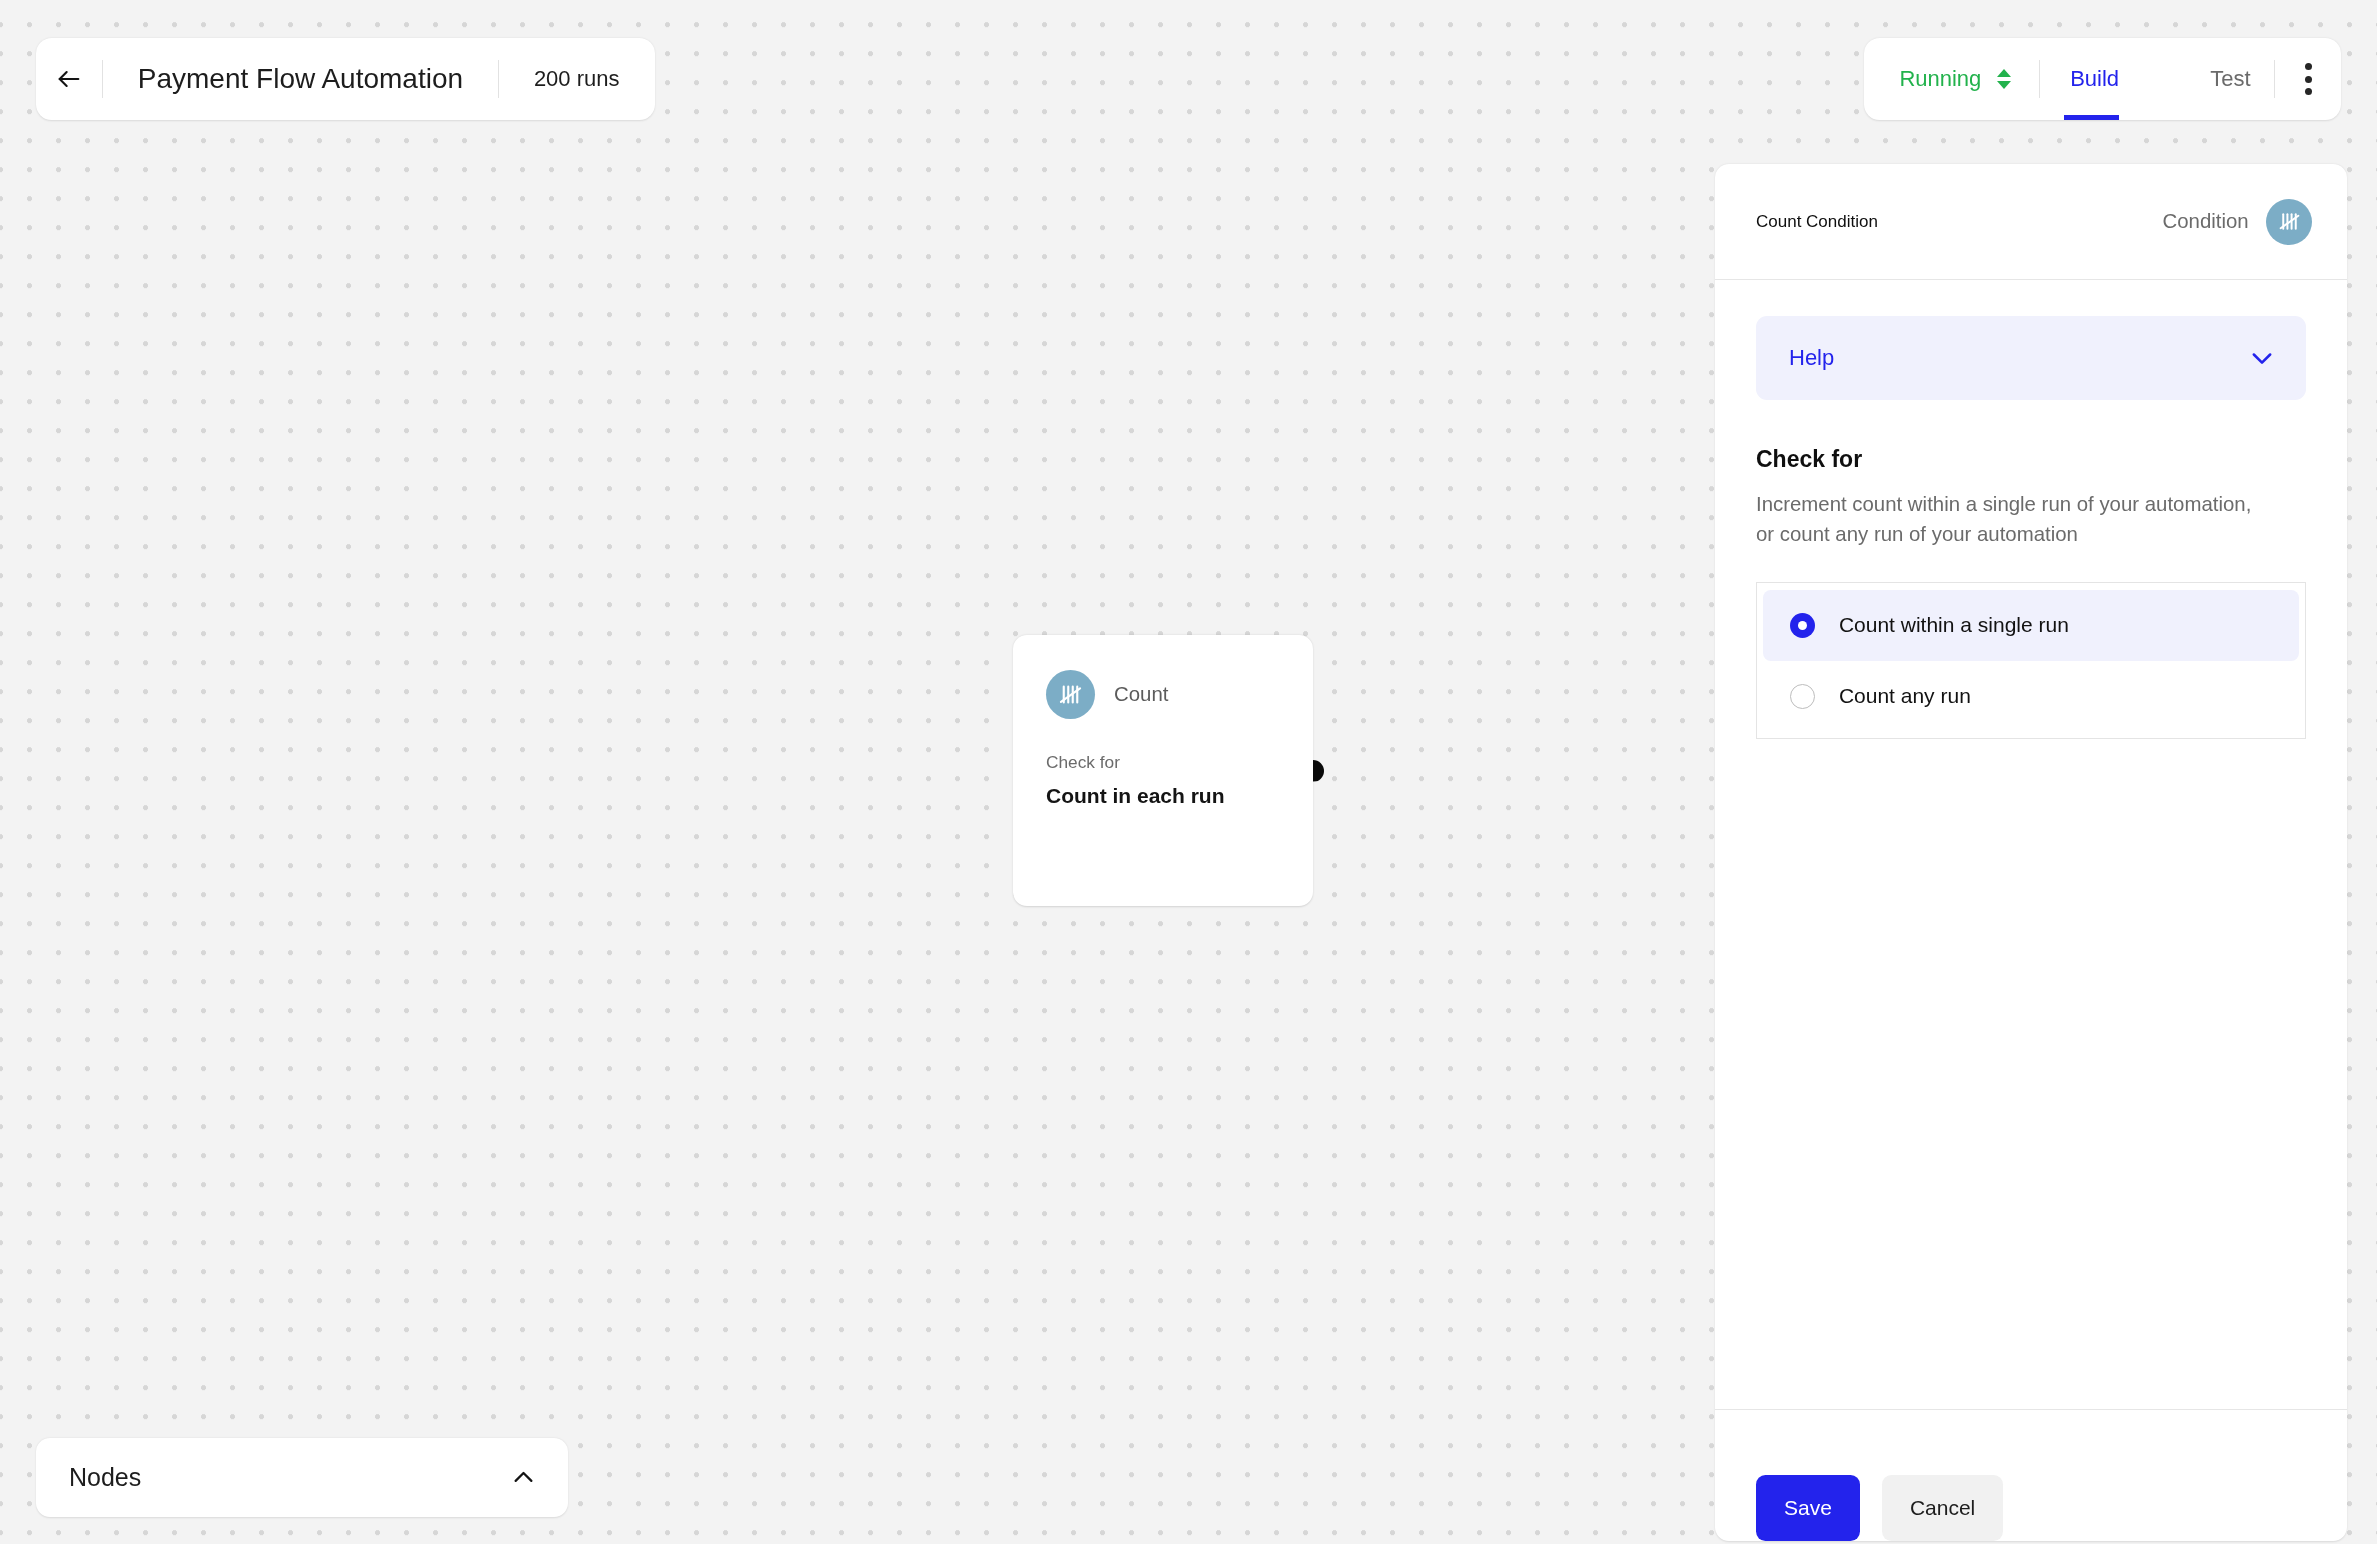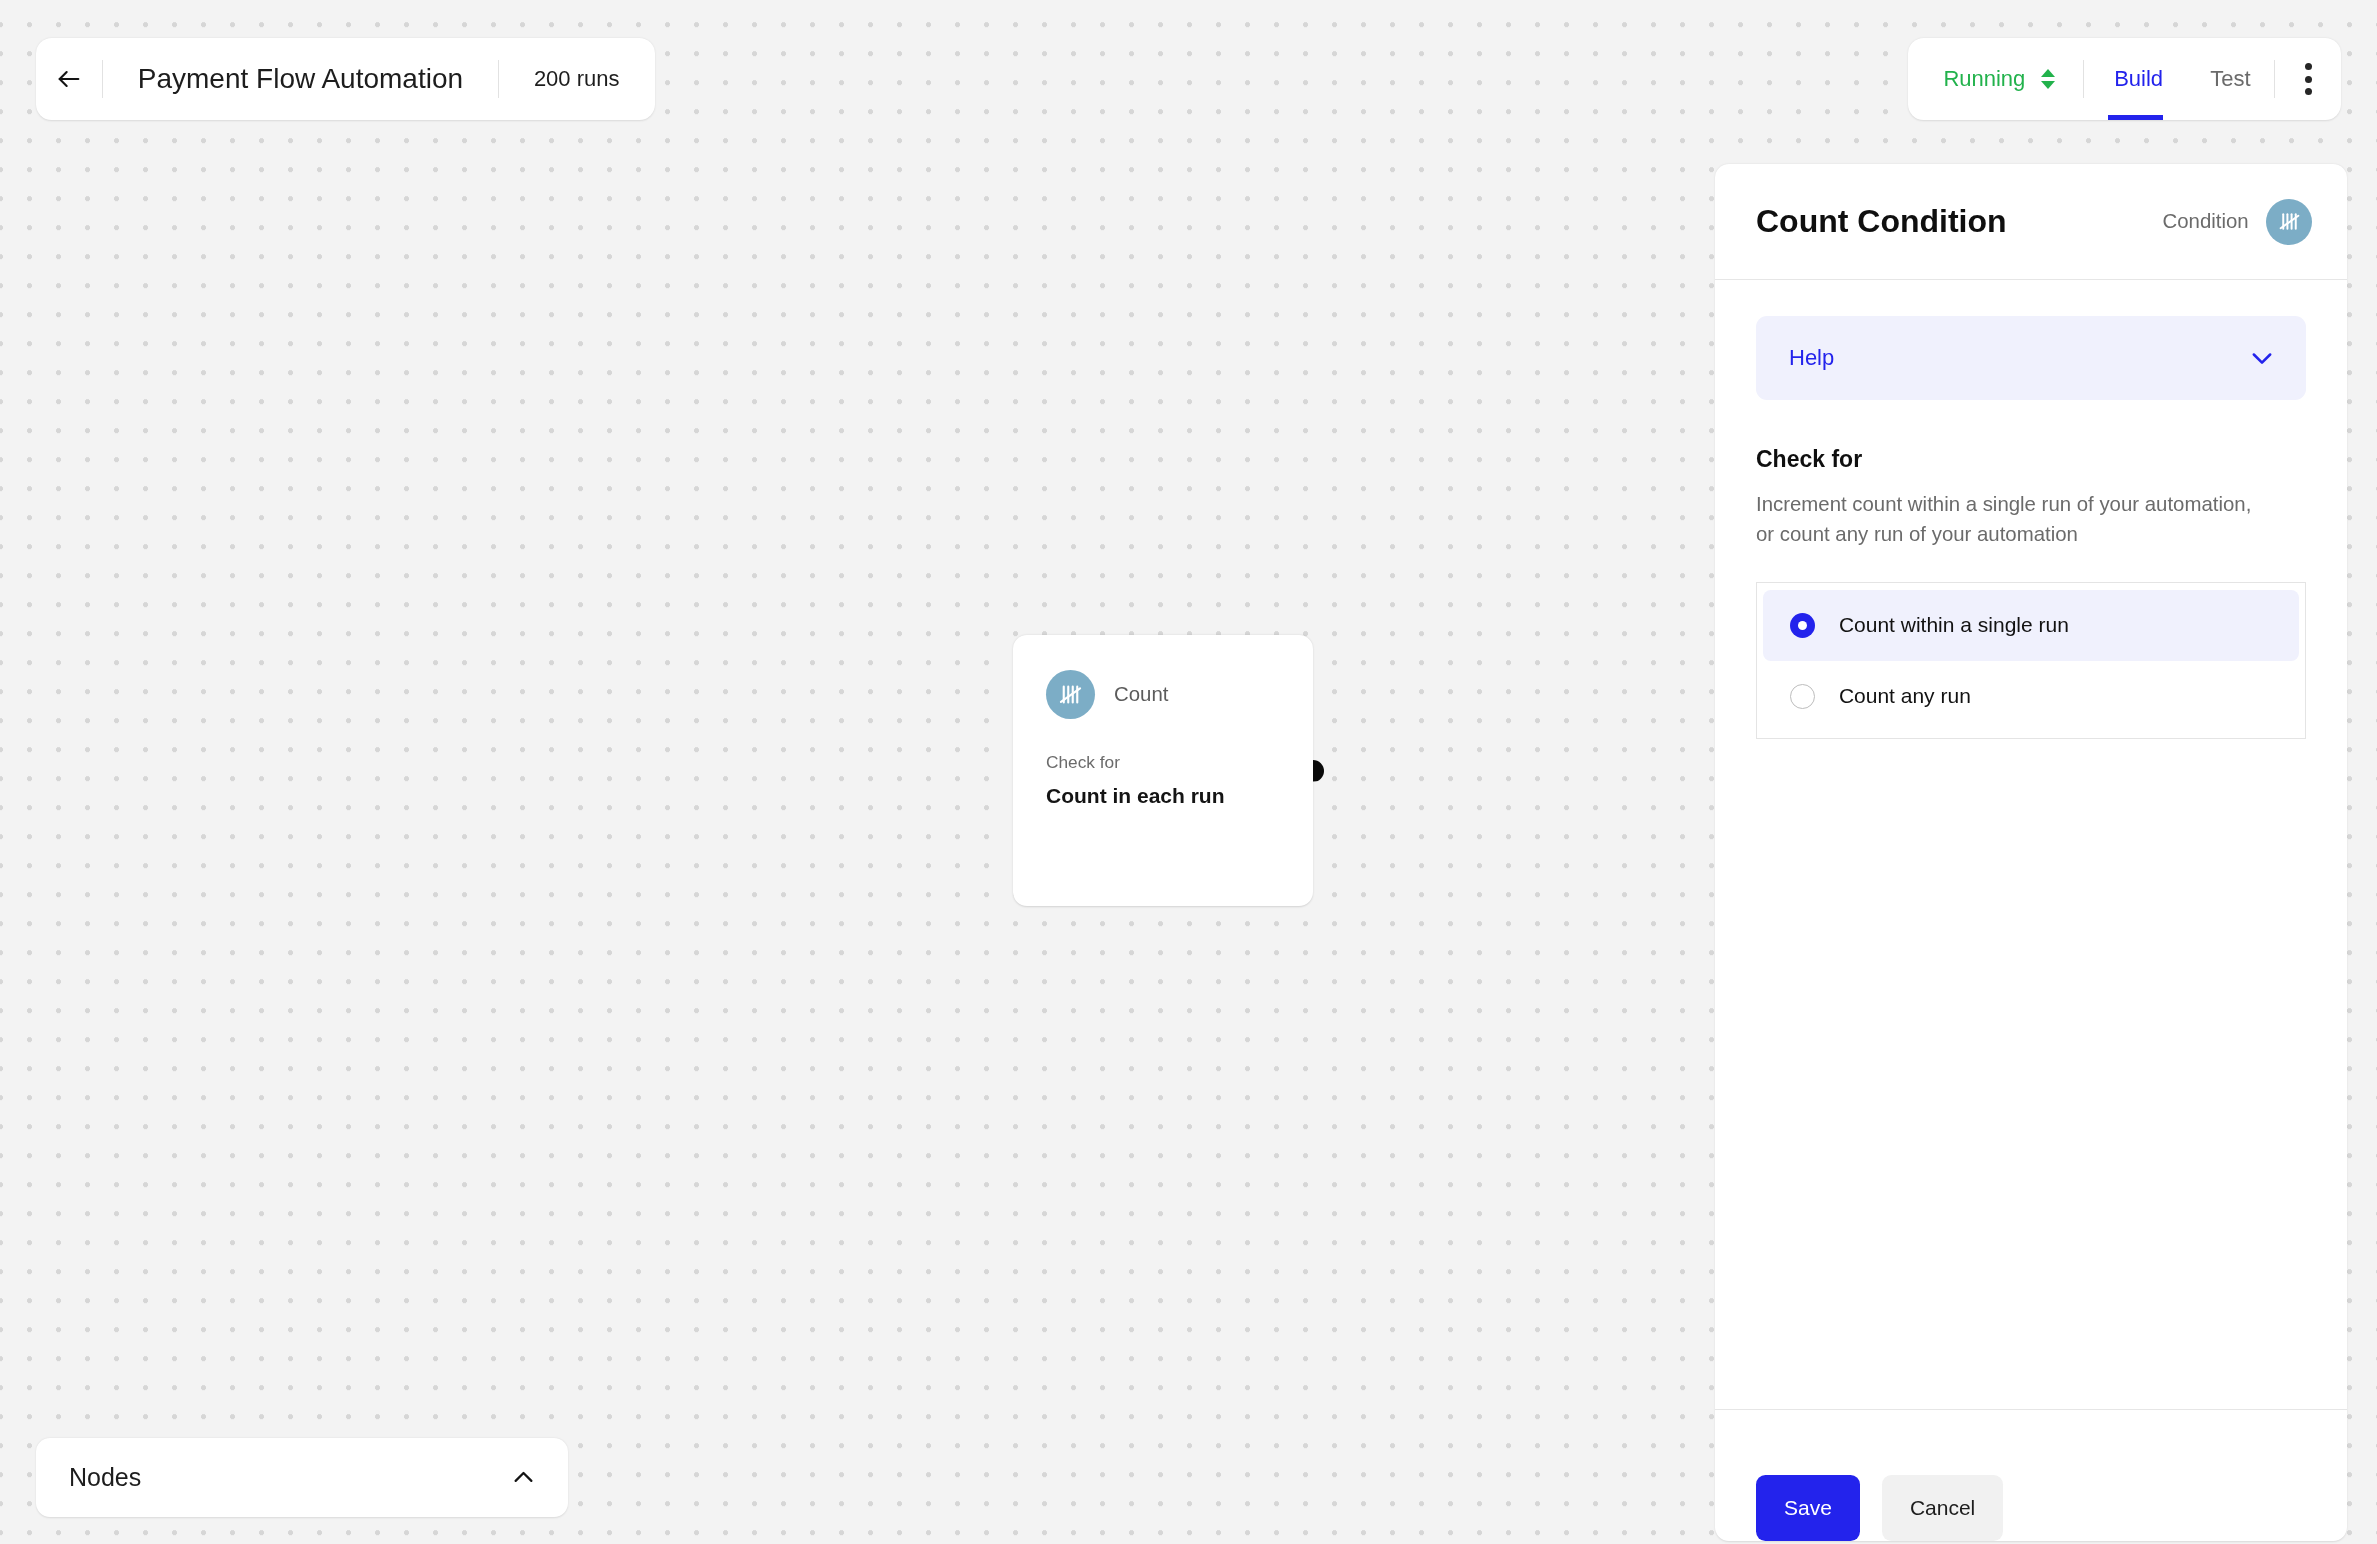--- a/index.html
+++ b/index.html
@@ -105,21 +105,21 @@
     border-left: 7px solid transparent;
     border-right: 7px solid transparent;
     border-top: 8.6px solid #22b24c;
   }
   .tb-div {
     width: 0.8px;
     background: #e2e2e2;
     margin: 22px 0;
     flex: 0 0 0.8px;
   }
-  #tabs { display: flex; align-items: stretch; }
+  #tabs { display: flex; align-items: stretch; gap: 44px; }
   .tab {
     position: relative;
     display: flex;
     align-items: center;
     padding: 0 23.6px;
     font-size: 22px;
     color: #6b6b6b;
     cursor: pointer;
     white-space: nowrap;
   }
@@ -235,21 +235,21 @@
   }
   #panel-header {
     height: 116px;
     flex: none;
     display: flex;
     align-items: center;
     justify-content: space-between;
     padding: 0 35px 0 41px;
     border-bottom: 0.8px solid #e6e6e6;
   }
-  #panel-title { font-size: 32px; font-weight: 700; color: #0f0f0f; }
+  #panel-title { font-size: 17px; font-weight: 400; color: #0f0f0f; }
   #panel-header-right { display: flex; align-items: center; gap: 17.3px; }
   #panel-kind { font-size: 20.4px; color: #6b6b6b; }
   #panel-icon { width: 46px; height: 46px; }
 
   #panel-body {
     flex: 1 1 auto;
     padding: 36px 41px 0 41px;
     overflow: hidden;
   }
   #help-banner {

